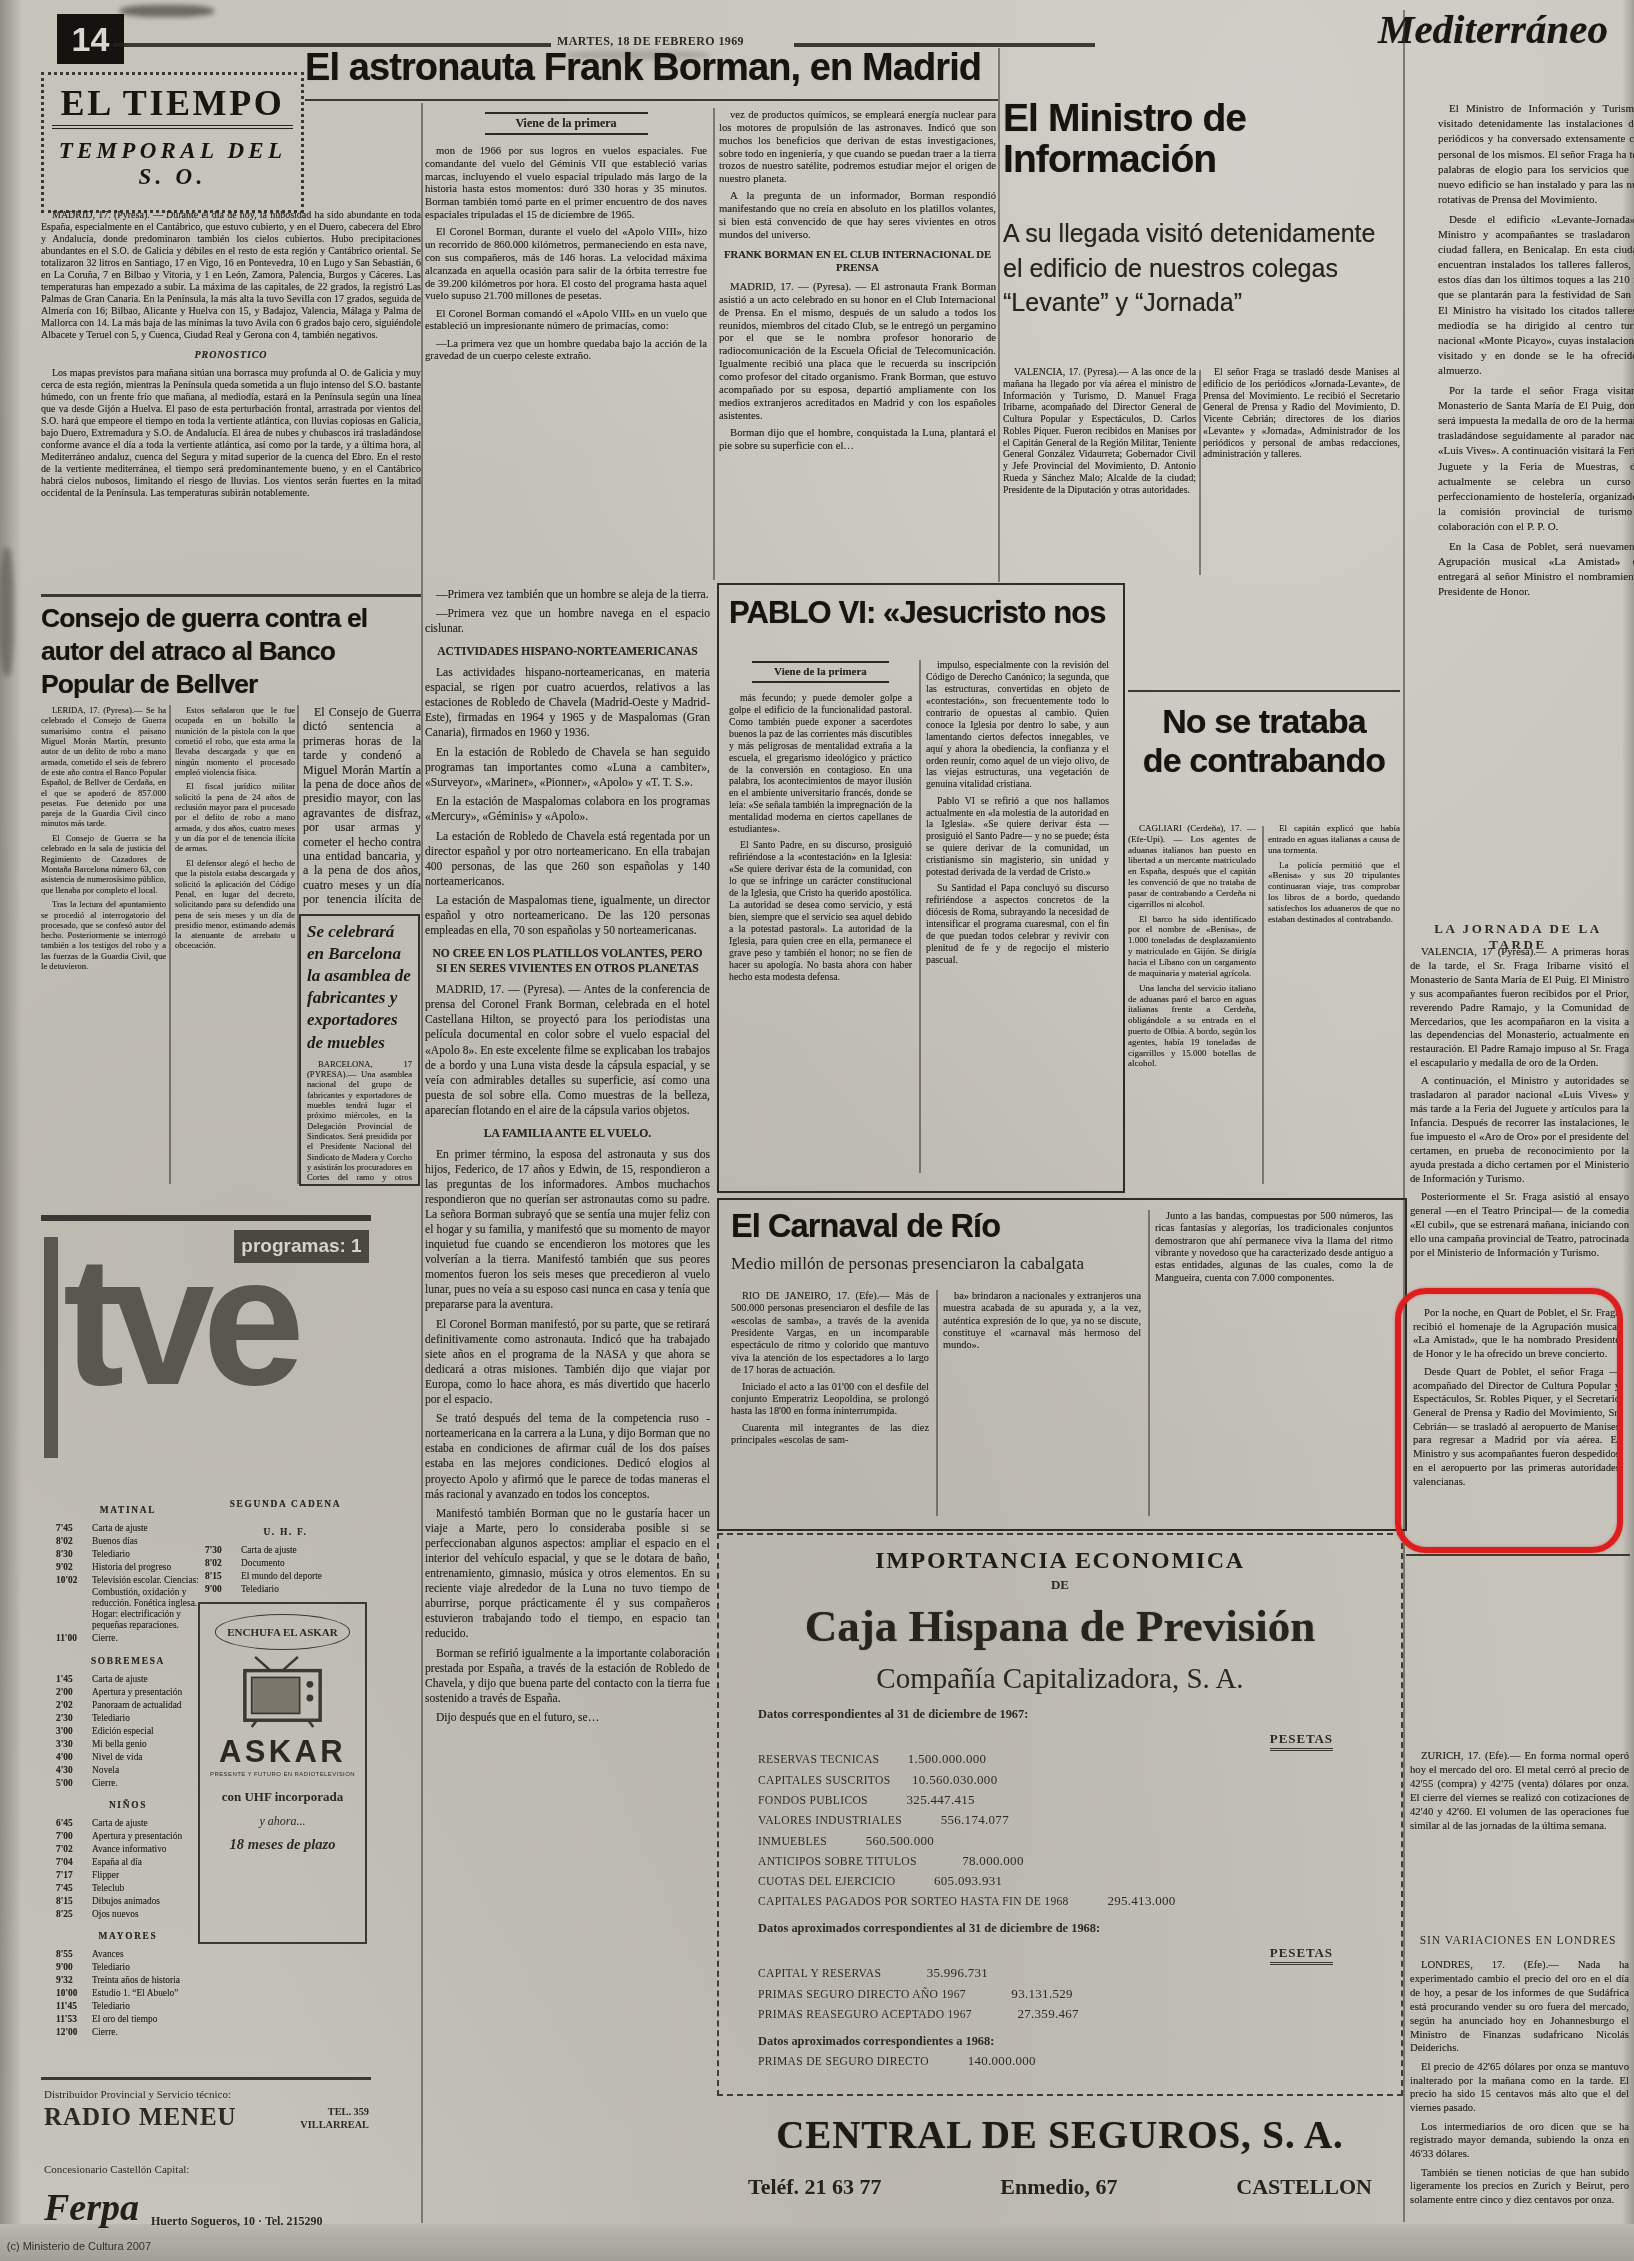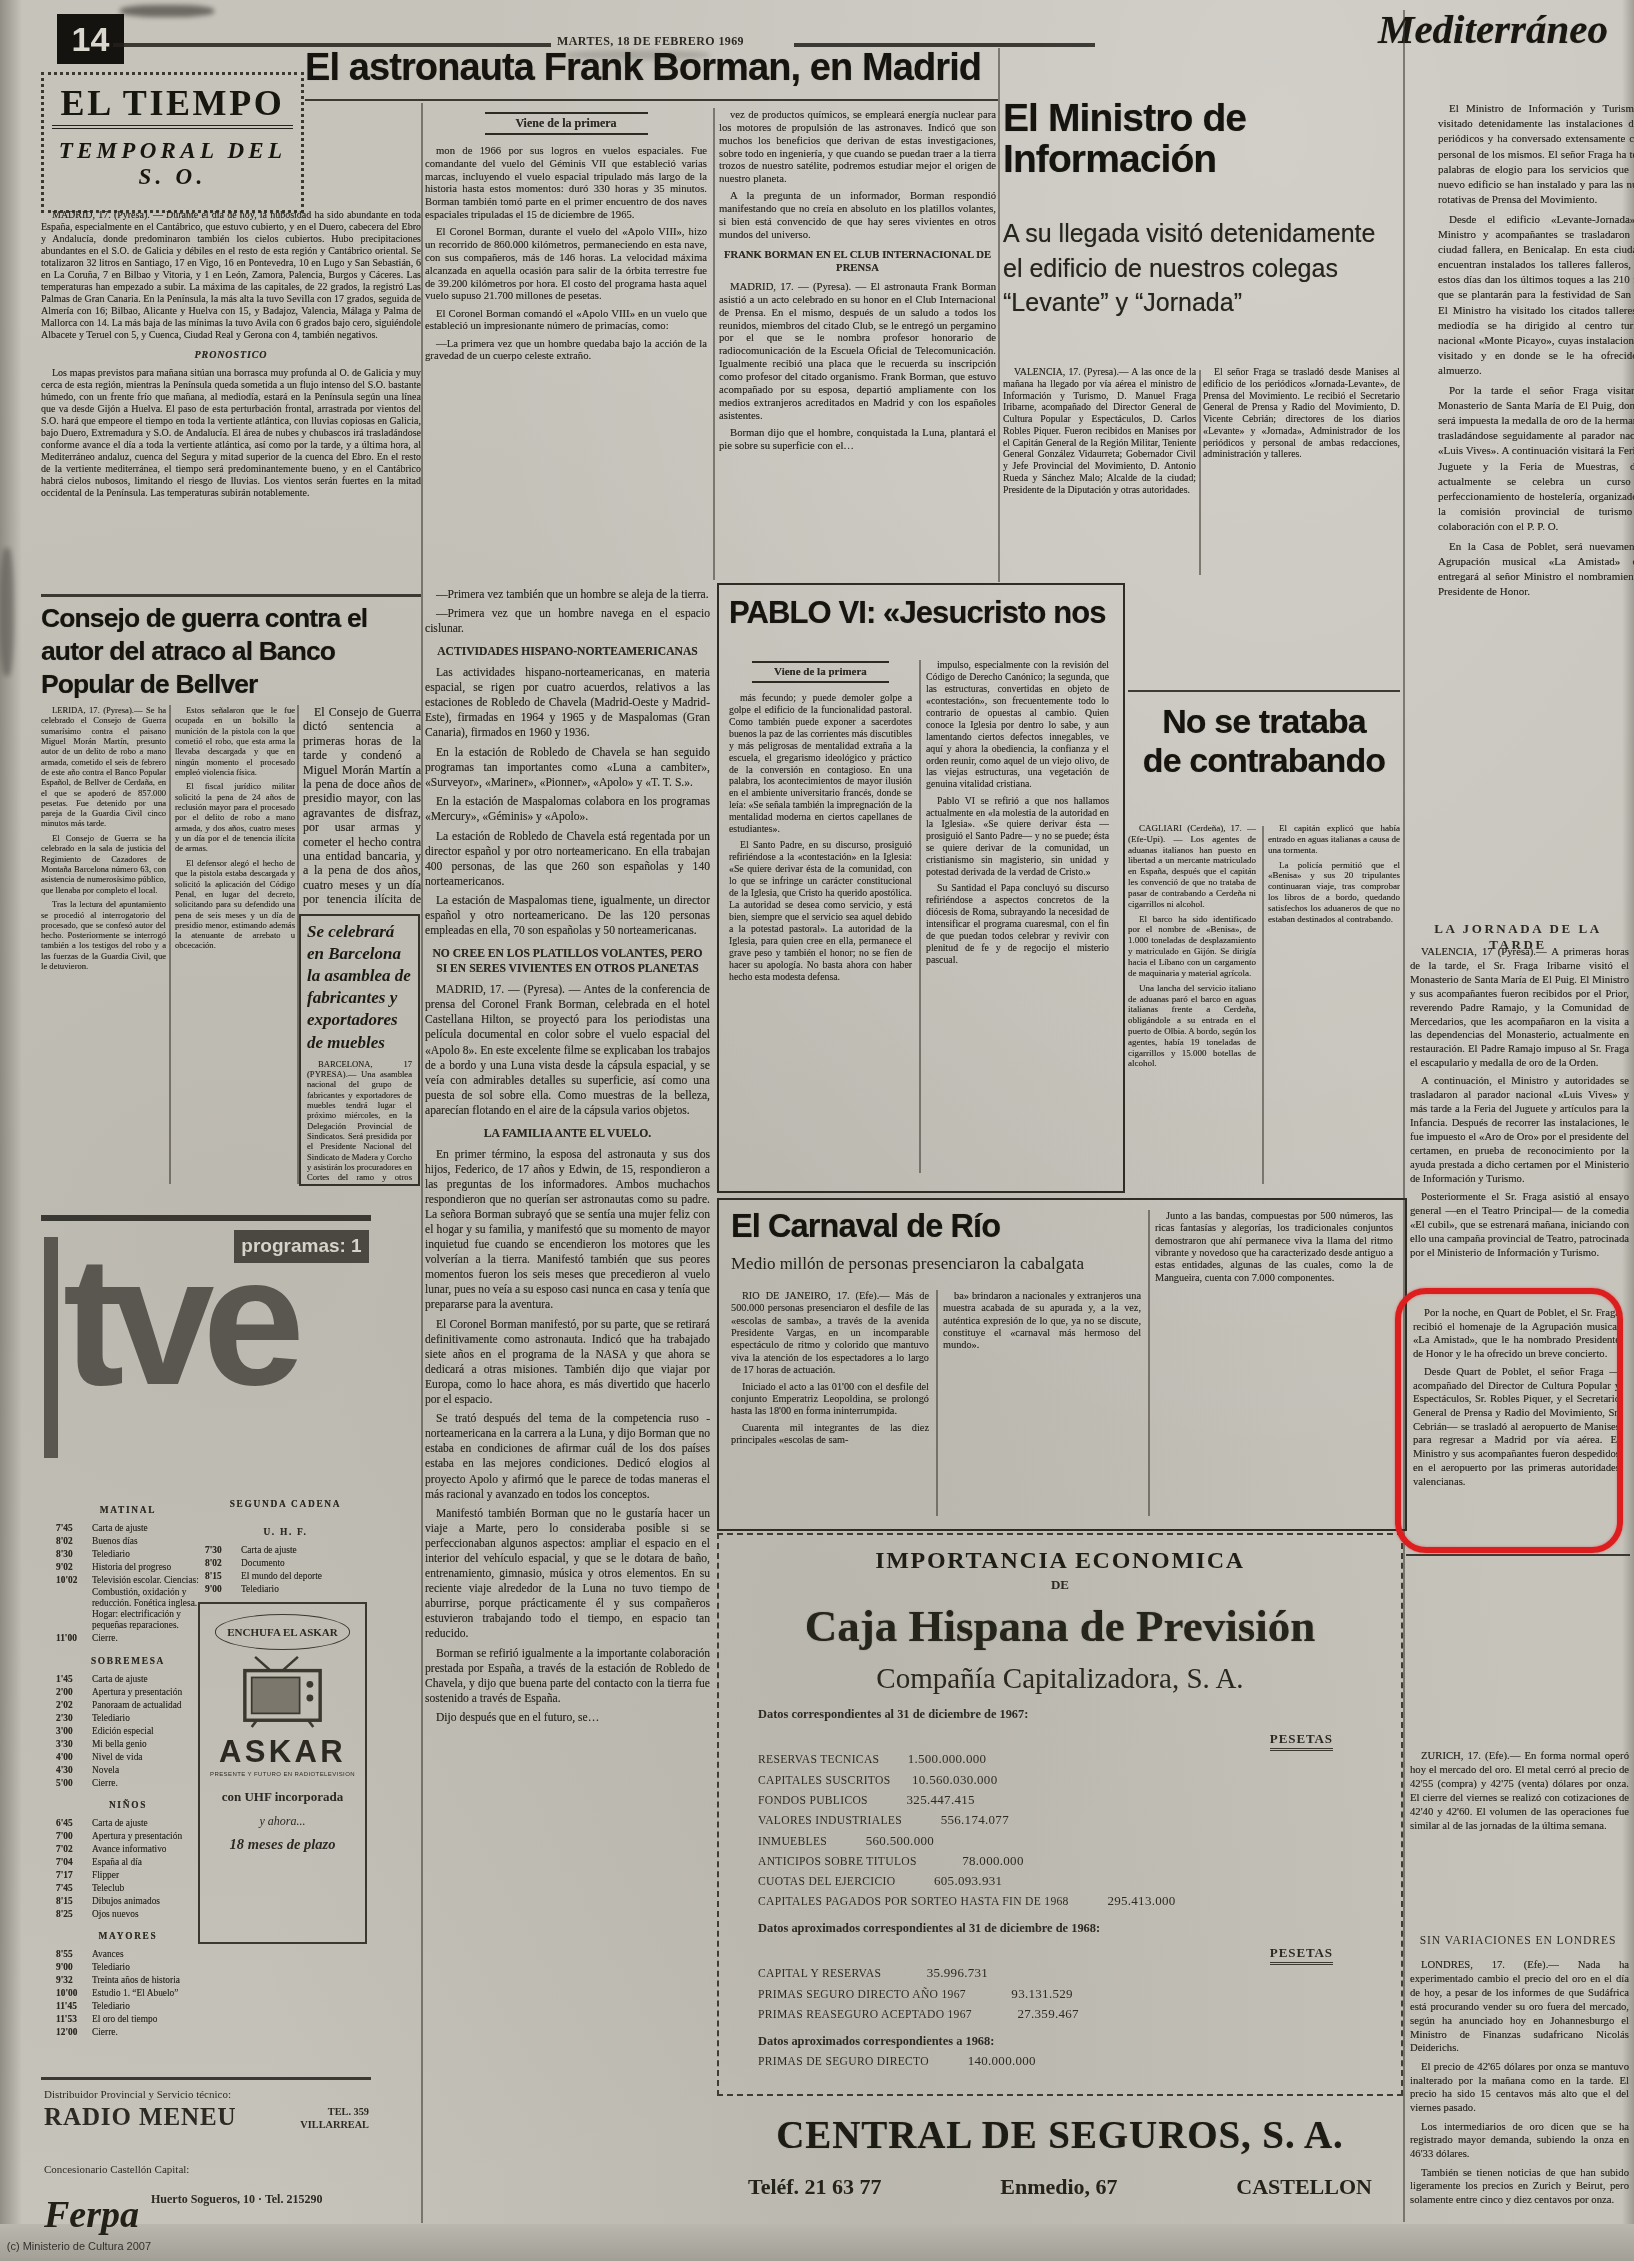--- a/index.html
+++ b/index.html
@@ -446,21 +446,21 @@
     <div style="display:flex;align-items:flex-end;justify-content:space-between;margin-top:3.4px;">
       <span style="font-size:25px;font-weight:bold;letter-spacing:0.9px;">RADIO MENEU</span>
       <span style="text-align:right;font-weight:bold;font-size:10.3px;line-height:1.25;">
         <span style="display:block;">TEL. 359</span>
         <span style="display:block;">VILLARREAL</span>
       </span>
     </div>
   </div>
   <div class="abs" style="left:44px;top:2163px;width:325px;">
     <div style="font-size:11px;">Concesionario Castellón Capital:</div>
-    <div style="display:flex;align-items:flex-start;gap:12px;margin-top:17px;">
+    <div style="display:flex;align-items:flex-end;gap:12px;margin-top:10px;">
       <span style="font-size:38px;font-weight:bold;font-style:italic;color:#222118;">Ferpa</span>
       <span style="font-size:12px;font-weight:bold;">Huerto Sogueros, 10 · Tel. 215290</span>
     </div>
   </div>
 
   <div class="abs" style="left:717px;top:1533px;width:686px;height:563px;border:2.6px dashed #3f3c33;box-sizing:border-box;padding:12px 39px;overflow:hidden;">
     <div style="text-align:center;font-size:24px;font-weight:bold;letter-spacing:1.7px;color:#1f1e16;">IMPORTANCIA ECONOMICA</div>
     <div style="text-align:center;font-size:13px;font-weight:bold;margin-top:3.4px;">DE</div>
     <div style="text-align:center;font-size:45px;font-weight:900;color:#26251c;margin-top:6.8px;text-shadow:0 0 1.3px rgba(38,37,28,.5);">Caja Hispana de Previsión</div>
     <div style="text-align:center;font-size:29px;margin-top:10.3px;color:#2a2920;">Compañía Capitalizadora, S. A.</div>

